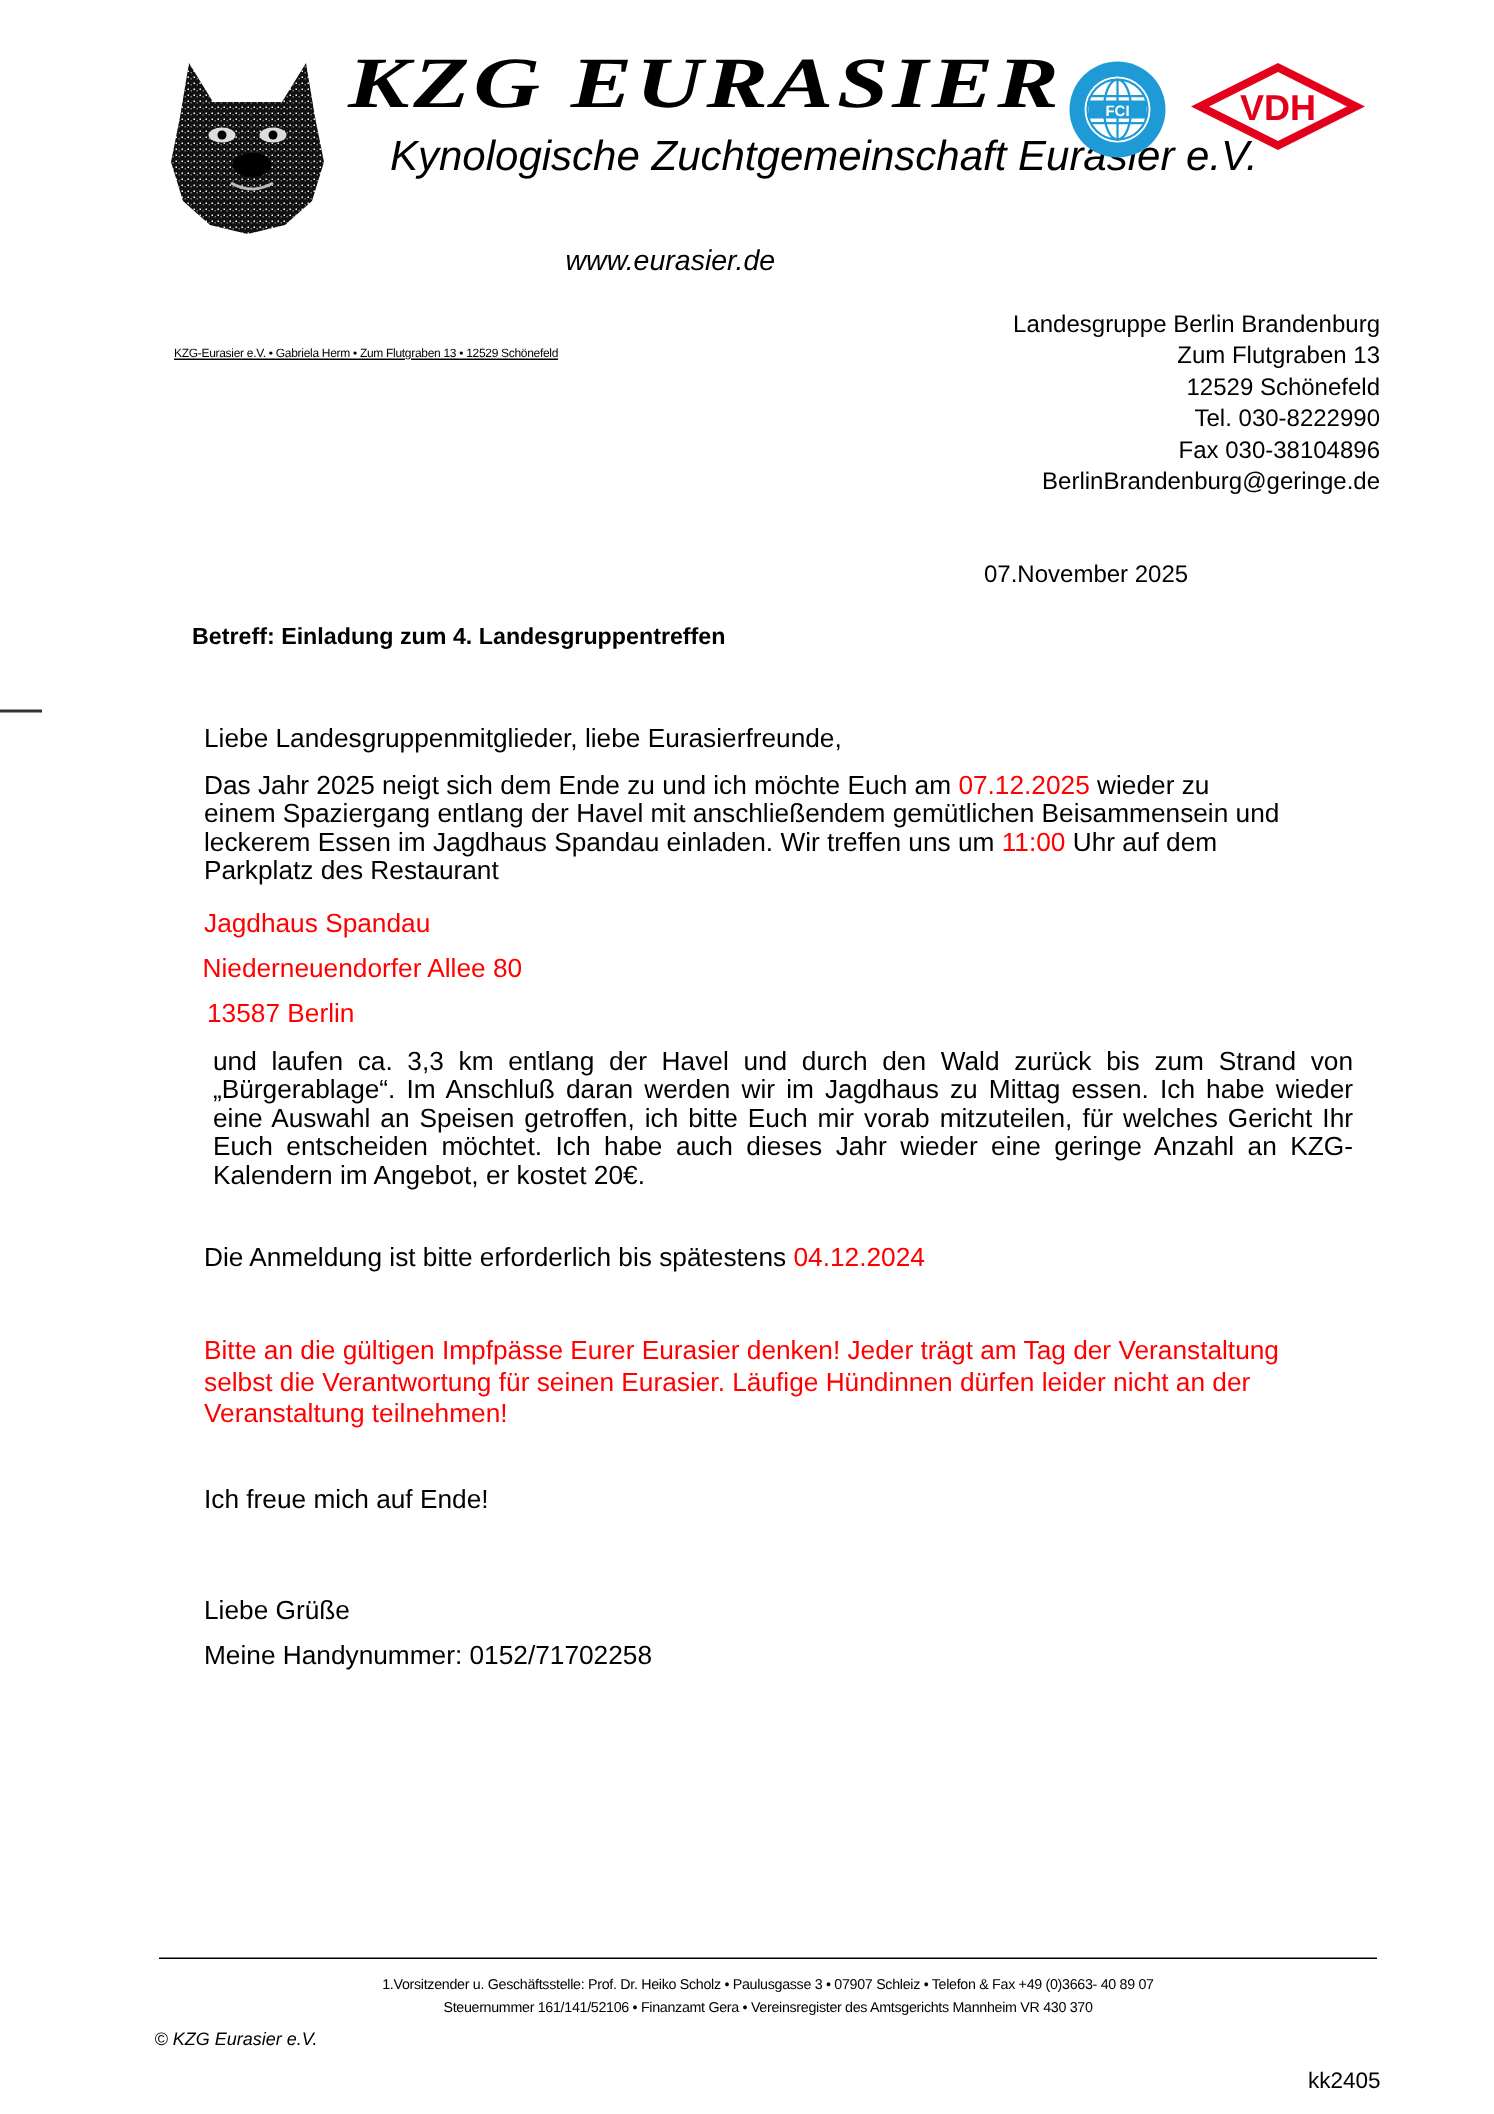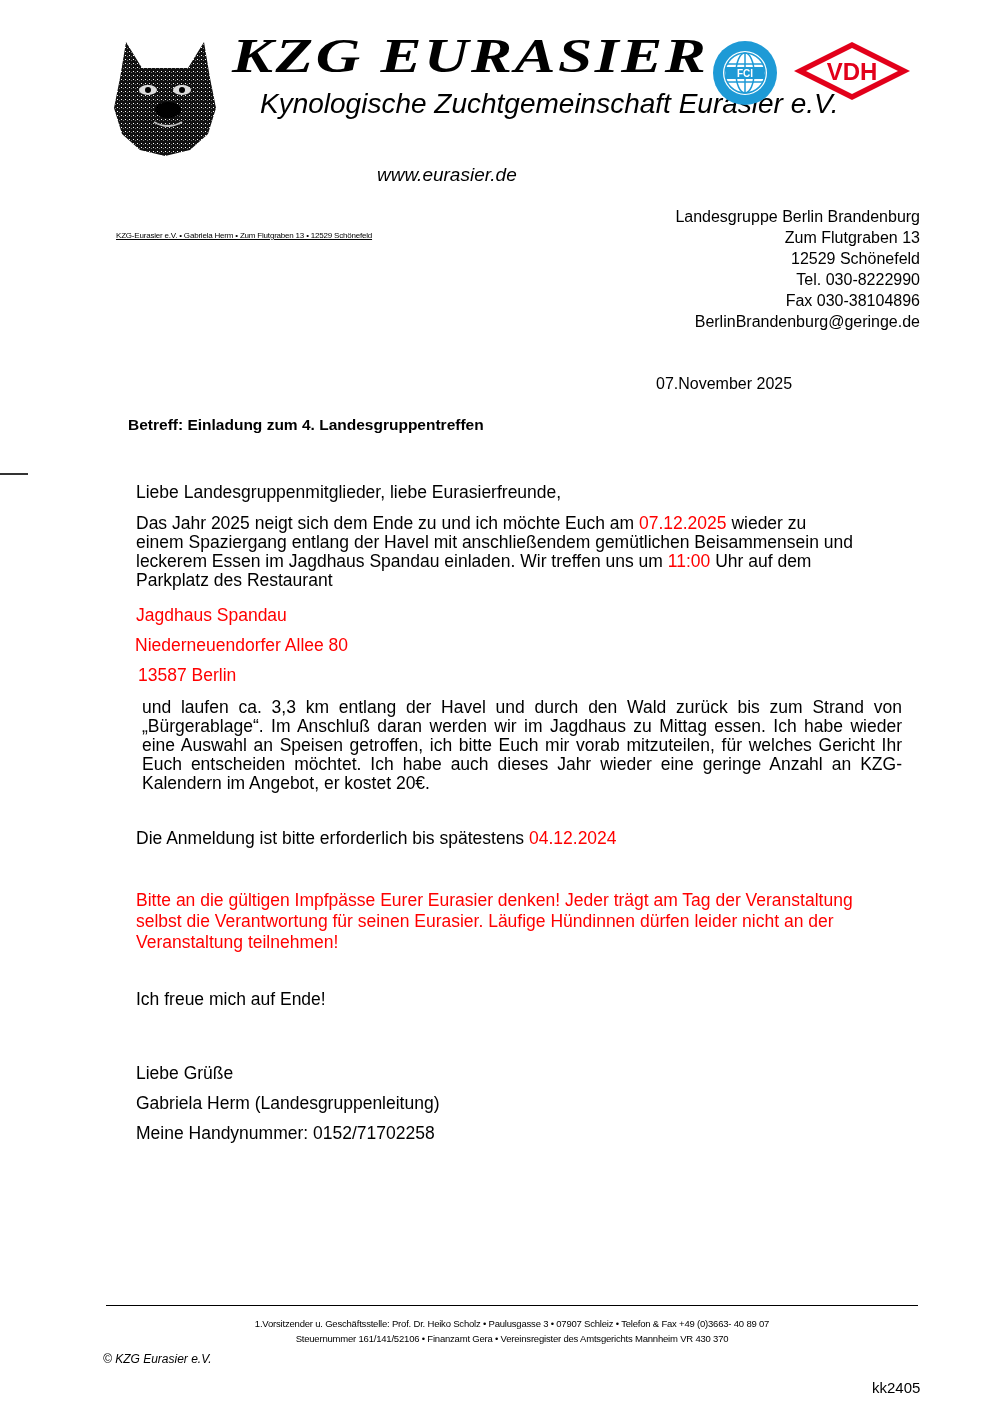--- a/index.html
+++ b/index.html
@@ -119,21 +119,20 @@
 <div id="para-deadline" class="abs body-text">
   <span>Die Anmeldung ist bitte erforderlich bis spätestens </span><span class="red">04.12.2024</span>
 </div>
 
 <div id="para-warning" class="abs body-text red">Bitte an die gültigen Impfpässe Eurer Eurasier denken! Jeder trägt am Tag der Veranstaltung selbst die Verantwortung für seinen Eurasier. Läufige Hündinnen dürfen leider nicht an der   Veranstaltung teilnehmen!</div>
 
 <div id="para-looking" class="abs body-text">Ich freue mich auf Ende!</div>
 
 <div id="closing" class="abs body-text">
   <div>Liebe Grüße</div>
-  <div>Gabriela Herm (Landesgruppenleitung)</div>
   <div>Meine Handynummer: 0152/71702258</div>
 </div>
 
 <div id="footer-rule" class="abs"></div>
 <div id="footer-line1" class="abs">1.Vorsitzender u. Geschäftsstelle: Prof. Dr. Heiko Scholz • Paulusgasse 3 • 07907 Schleiz • Telefon &amp; Fax +49 (0)3663- 40 89 07</div>
 <div id="footer-line2" class="abs">Steuernummer 161/141/52106 • Finanzamt Gera • Vereinsregister des Amtsgerichts Mannheim VR 430 370</div>
 <div id="footer-copyright" class="abs">© KZG Eurasier e.V.</div>
 <div id="footer-code" class="abs">kk2405</div>
 
 </body></html>

